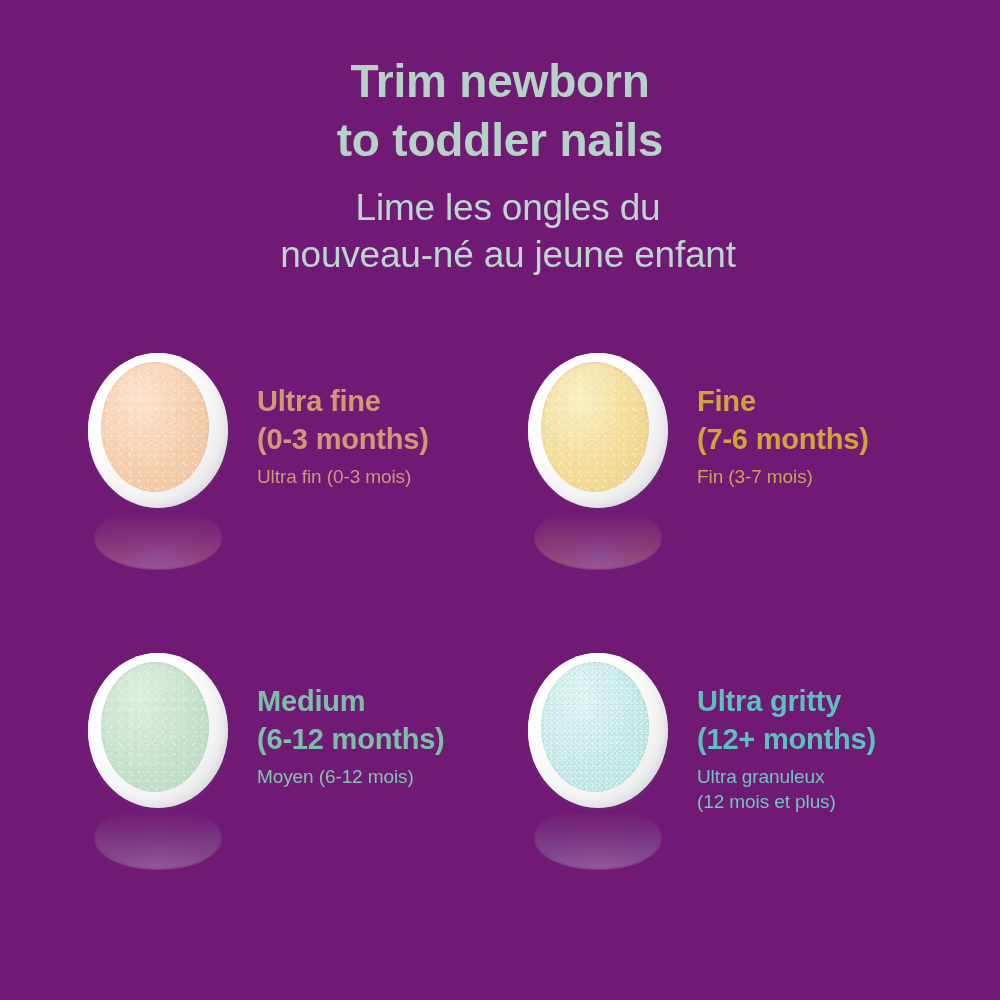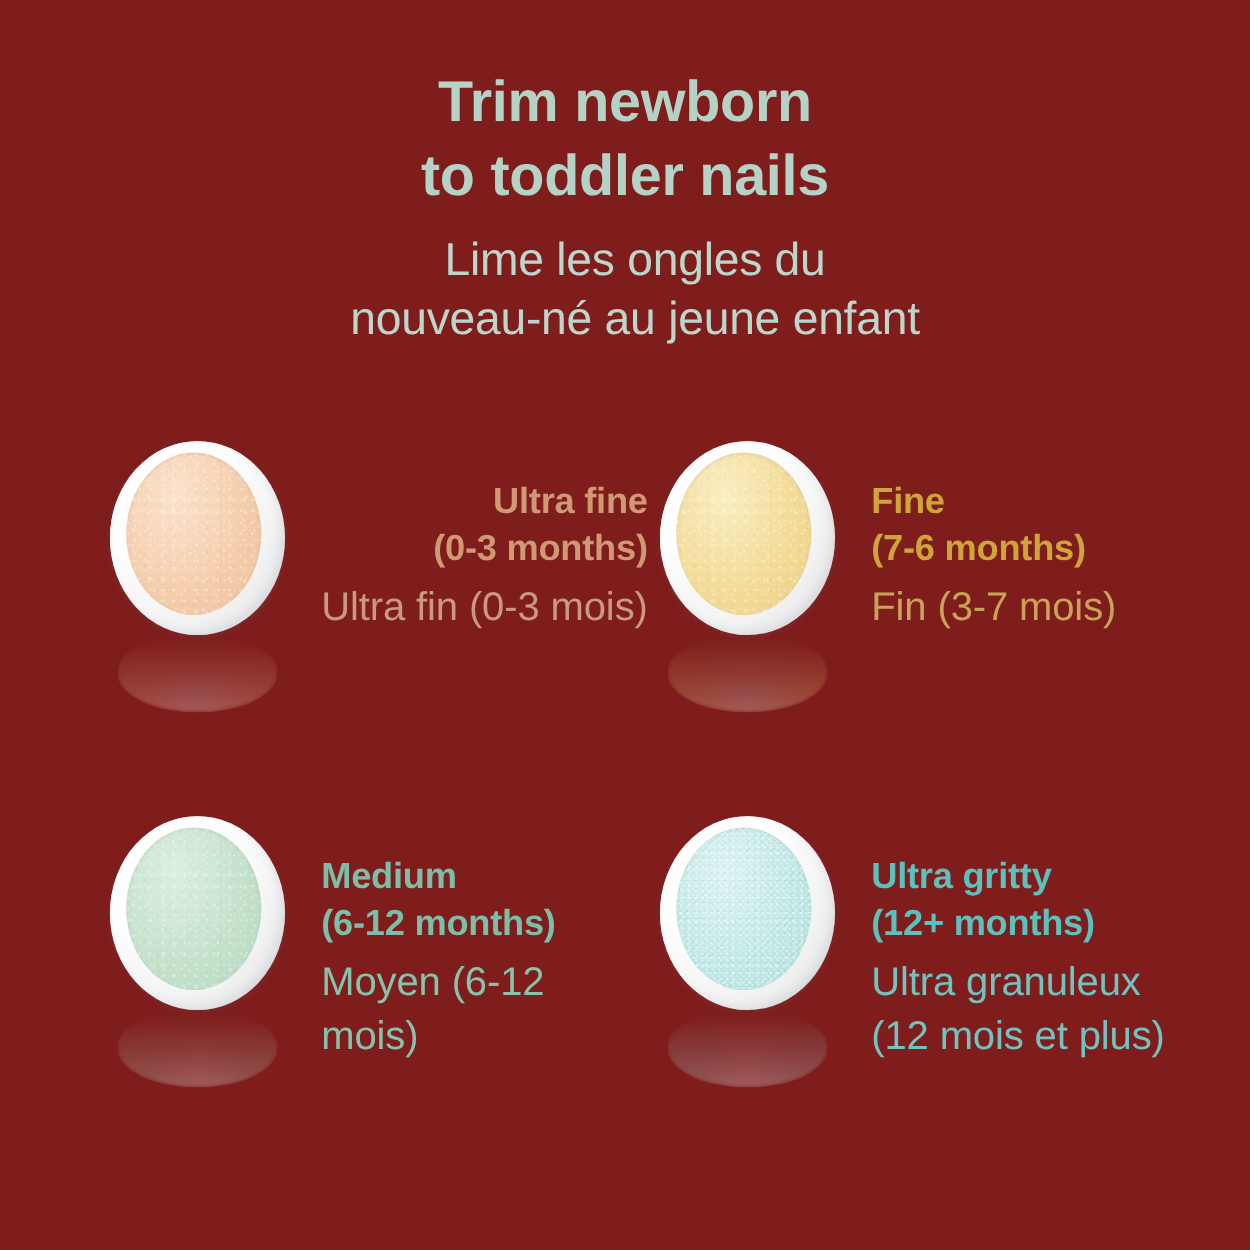--- a/index.html
+++ b/index.html
@@ -13,21 +13,21 @@
     height: 1000px;
     overflow: hidden;
     font-family: "Liberation Sans", sans-serif;
     -webkit-font-smoothing: antialiased;
   }
 
   .poster {
     position: relative;
     width: 1000px;
     height: 1000px;
-    background: #7f1d1d;
+    background: #701a75;
   }
 
   
   .heading-block {
     position: absolute;
     top: 52px;
     left: 0;
     width: 1000px;
     text-align: center;
   }
@@ -144,21 +144,21 @@
   }
   .label-en {
     font-size: 29px;
     font-weight: 700;
     line-height: 1.30;
     letter-spacing: -0.2px;
     margin: 0;
     white-space: pre-line;
   }
   .label-fr {
-    font-size: 32px;
+    font-size: 19px;
     font-weight: 400;
     line-height: 1.32;
     letter-spacing: -0.1px;
     margin: 6px 0 0 0;
     white-space: pre-line;
   }
 </style>
 </head>
 <body style="background: rgb(255, 255, 255);">
 
@@ -176,21 +176,21 @@
     <div class="row">
 
       <div class="cell cell-left">
         <div class="disc-wrap">
           <div class="disc">
             <div class="pad" style="background: radial-gradient(at 36% 28%, rgb(251, 226, 205) 0%, rgb(246, 207, 174) 52%, rgb(237, 191, 155) 100%);"></div>
           </div>
           <div class="reflection" style="background: radial-gradient(at 50% 18%, rgb(242, 243, 244) 0%, rgb(246, 207, 174) 40%, rgb(237, 191, 155) 78%, rgb(233, 234, 236) 100%);"></div>
         </div>
         <div class="label">
-          <p class="label-en" style="color: rgb(207, 153, 116); text-align: right;">Ultra fine
+          <p class="label-en" style="color: rgb(207, 153, 116);">Ultra fine
 (0-3 months)</p>
           <p class="label-fr" style="color: rgb(201, 154, 125);">Ultra fin (0-3 mois)</p>
         </div>
       </div>
 
       <div class="cell cell-right">
         <div class="disc-wrap">
           <div class="disc">
             <div class="pad" style="background: radial-gradient(at 36% 28%, rgb(250, 238, 194) 0%, rgb(244, 220, 154) 52%, rgb(236, 208, 131) 100%);"></div>
           </div>

